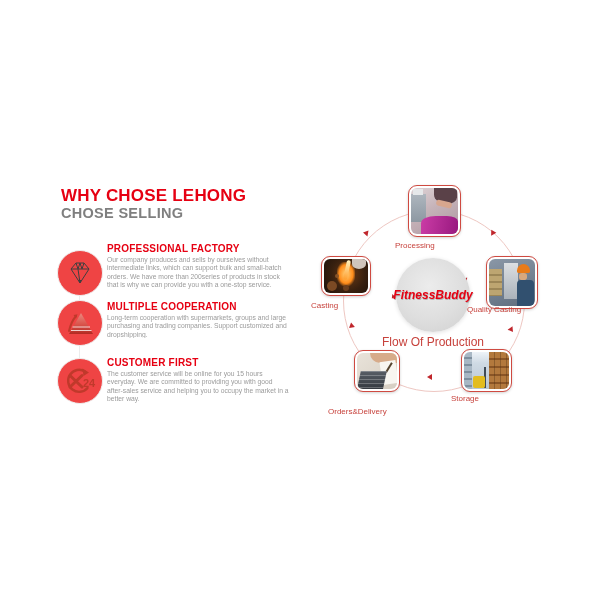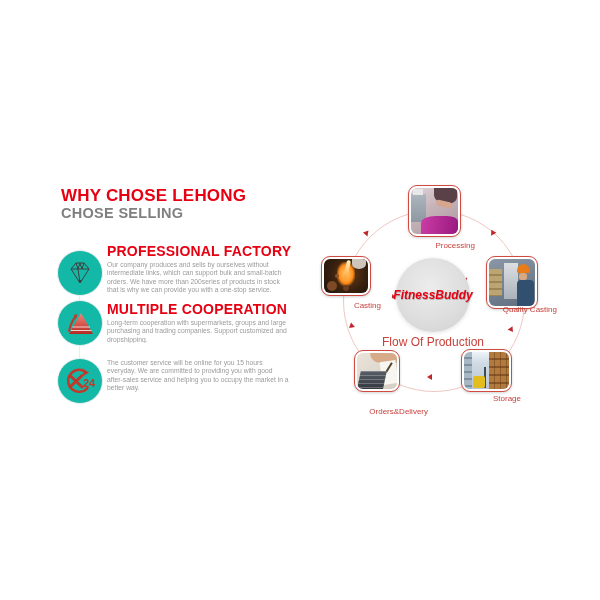--- a/index.html
+++ b/index.html
@@ -8,26 +8,26 @@
     font-family:"Liberation Sans", sans-serif; overflow:hidden;
   }
   
   .main-title { position:absolute; left:61px; top:186px; font-size:17px; font-weight:bold;
     color:#e60012; letter-spacing:0.2px; white-space:nowrap; }
   .sub-title { position:absolute; left:61px; top:205px; font-size:14.5px; font-weight:bold;
     color:#7f7f7f; letter-spacing:0.3px; white-space:nowrap; }
 
   .icon-rail { position:absolute; left:79px; top:254px; width:1px; height:148px; background:#ececec; }
   .icon-circle { position:absolute; width:44px; height:44px; border:1px solid #efefef; border-radius:50%;
-    background:#14b8a6; display:flex; align-items:center; justify-content:center; }
+    background:#ef4444; display:flex; align-items:center; justify-content:center; }
   .ic1 { left:57px; top:250px; } .ic2 { left:57px; top:300px; } .ic3 { left:57px; top:358px; }
 
   .feature-text { position:absolute; left:107px; width:210px; }
   .ft1 { top:243px; } .ft2 { top:301px; } .ft3 { top:357px; }
-  .feature-heading { font-size:14px; font-weight:bold; color:#e60012; letter-spacing:0.2px; }
+  .feature-heading { font-size:10px; font-weight:bold; color:#e60012; letter-spacing:0.2px; }
   .feature-body { margin-top:2px; width:290px; font-size:9px; line-height:11px; color:#9b9b9b;
     white-space:pre-line; transform:scale(0.75); transform-origin:0 0; }
 
   
   .orbit { position:absolute; left:343px; top:210px; width:180px; height:180px;
     border:1px solid #eec7c2; border-radius:50%; }
   .arrowhead { position:absolute; width:0; height:0;
     border-top:3px solid transparent; border-bottom:3px solid transparent;
     border-left:5.5px solid #c0262c; }
   .ah-nw { left:363px; top:230px; transform:rotate(190deg); }
@@ -44,21 +44,21 @@
     box-shadow:0 1px 4px rgba(0,0,0,0.12); display:flex; align-items:center; justify-content:center; }
   .hub-label { font-size:12px; font-weight:bold; font-style:italic; color:#e60012;
     text-shadow:0.6px 0.6px 0 rgba(120,120,120,0.45); white-space:nowrap; }
   .flow-caption { position:absolute; left:373px; top:335px; width:120px; text-align:center;
     font-size:12px; color:#c7423c; }
 
   .photo-frame { position:absolute; background:#fff; border:1.5px solid #cf4a41; border-radius:9px;
     padding:2px; box-shadow:0 1px 3px rgba(0,0,0,0.18); }
   .photo { position:relative; border-radius:6px; overflow:hidden; }
   .ph-el { position:absolute; }
-  .station-label { position:absolute; text-align:right; font-size:8px; color:#c7423c; white-space:nowrap; }
+  .station-label { position:absolute; text-align:left; font-size:8px; color:#c7423c; white-space:nowrap; }
 
   
   .fr-processing { left:408px; top:185px; } .ph-processing { width:47px; height:46px; }
   .fr-quality    { left:486px; top:256px; } .ph-quality    { width:46px; height:47px; }
   .fr-storage    { left:461px; top:349px; } .ph-storage    { width:45px; height:37px; }
   .fr-orders     { left:354px; top:350px; } .ph-orders     { width:40px; height:36px; }
   .fr-casting    { left:321px; top:256px; } .ph-casting    { width:44px; height:34px; }
   .lb-processing { left:395px; top:241px; width:80px; }
   .lb-quality    { left:467px; top:305px; width:90px; }
   .lb-storage    { left:451px; top:394px; width:70px; }
@@ -165,20 +165,21 @@
 orders. We have more than 200series of products in stock
 that is why we can provide you with a one-stop service.</div>
   </div>
   <div class="feature-text ft2">
     <div class="feature-heading">MULTIPLE COOPERATION</div>
     <div class="feature-body">Long-term cooperation with supermarkets, groups and large
 purchasing and trading companies. Support customized and
 dropshipping.</div>
   </div>
   <div class="feature-text ft3">
+    <div class="feature-heading">CUSTOMER FIRST</div>
     <div class="feature-body">The customer service will be online for you 15 hours
 everyday. We are committed to providing you with good
 after-sales service and helping you to occupy the market in a
 better way.</div>
   </div>
 
   <div class="orbit"></div>
   <div class="arrowhead ah-nw"></div>
   <div class="arrowhead ah-ne"></div>
   <div class="arrowhead ah-e"></div>

